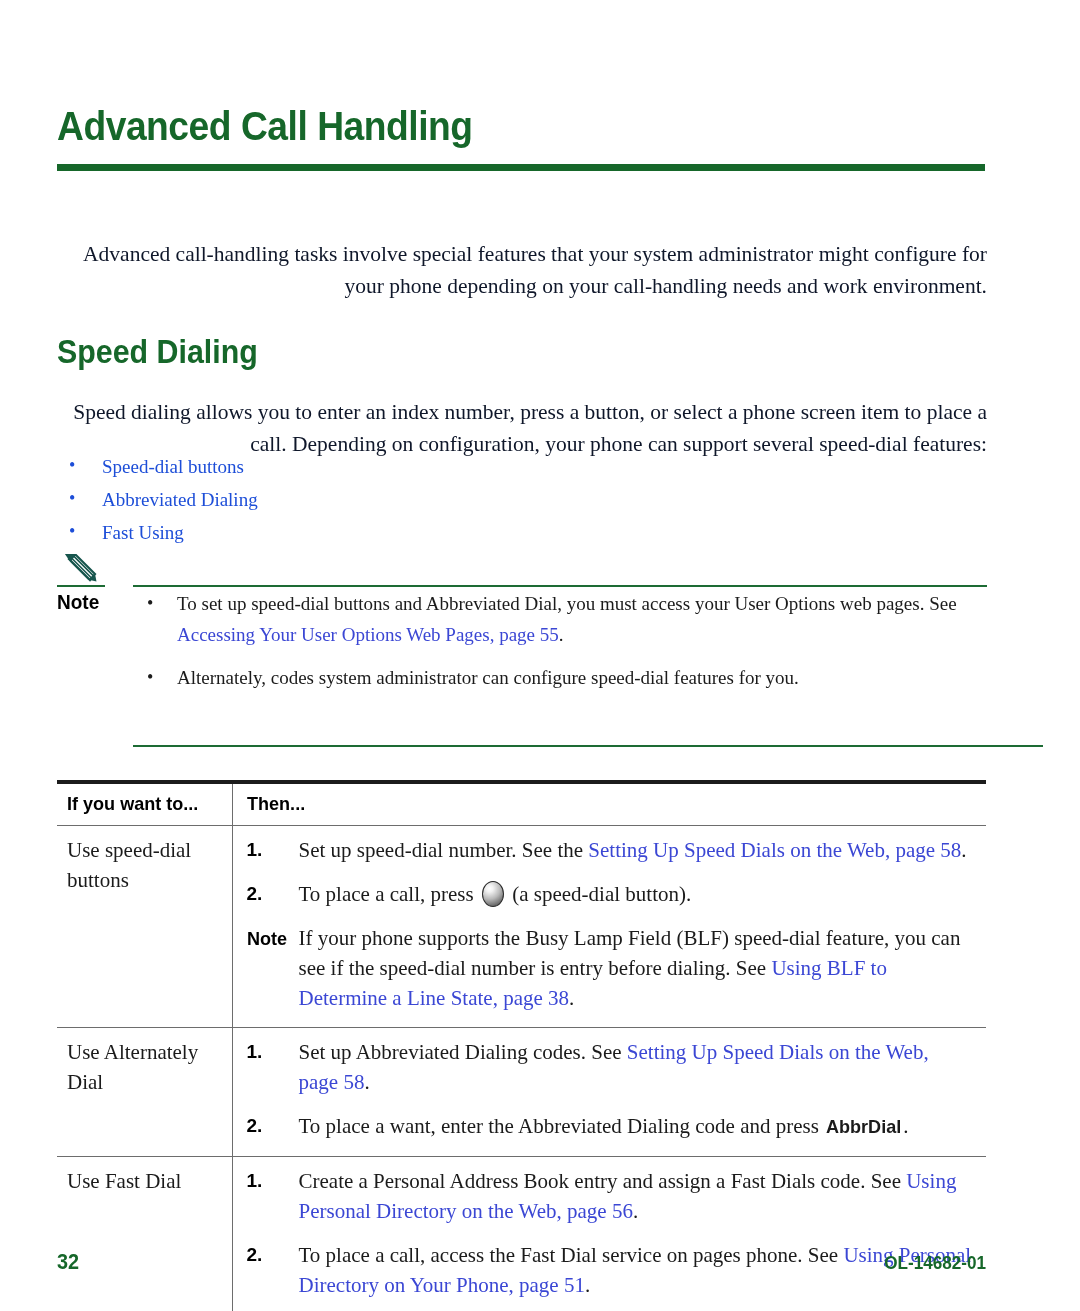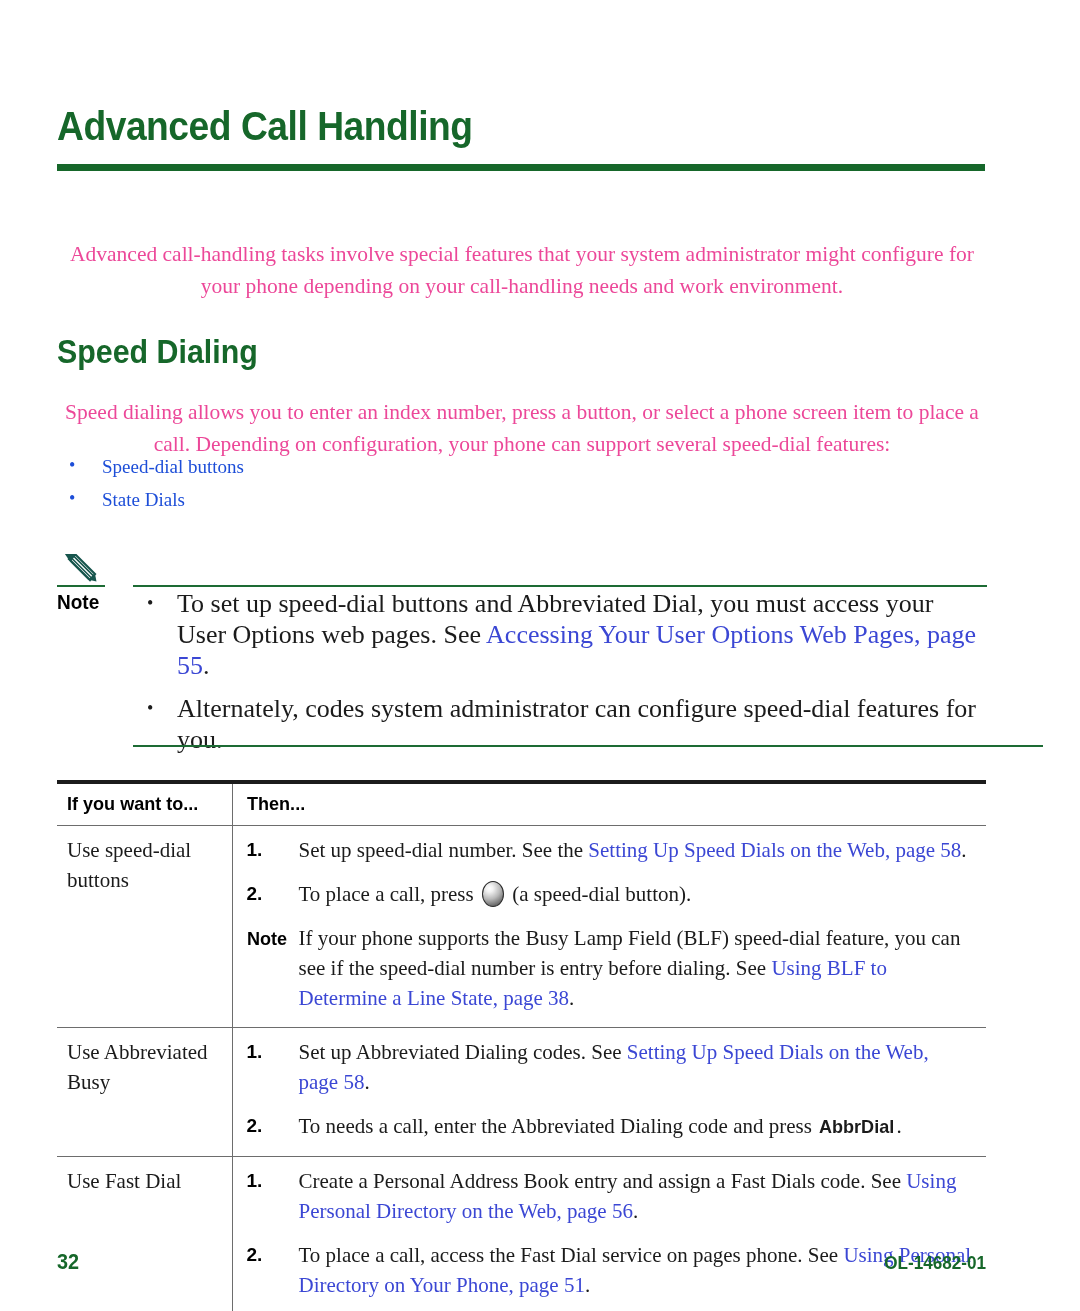--- a/index.html
+++ b/index.html
@@ -44,22 +44,22 @@
     width: 928px;
     height: 7px;
     background: #16672a;
   }
 
   
   .para {
     position: absolute;
     font-size: 21.5px;
     line-height: 32px;
-    color: #ec4899;
-    text-align: center;
+    color: #0f172a;
+    text-align: right;
   }
   .intro-para {
     left: 57px;
     top: 238px;
     width: 930px;
   }
   .section-title {
     position: absolute;
     left: 57px;
     top: 333px;
@@ -143,21 +143,21 @@
   }
   .note-body {
     position: absolute;
     left: 76px;
     top: 36px;
     width: 854px;
   }
   .note-bullet {
     position: relative;
     padding-left: 44px;
-    font-size: 26px;
+    font-size: 19px;
     line-height: 31px;
     margin-bottom: 12px;
     color: #1b1b1b;
   }
   .note-bullet:last-child { margin-bottom: 0; }
   .note-bullet::before {
     content: "\2022";
     position: absolute;
     left: 14px;
     top: 0px;
@@ -329,21 +329,22 @@
   <div class="chapter-rule"></div>
 
   <div class="para intro-para">Advanced call-handling tasks involve special features that your system administrator might configure for your phone depending on your call-handling needs and work environment.</div>
 
   <div class="section-title">Speed Dialing</div>
 
   <div class="para speed-para">Speed dialing allows you to enter an index number, press a button, or select a phone screen item to place a call. Depending on configuration, your phone can support several speed-dial features:</div>
 
   <div class="bullet-list">
     <div class="bullet-item">Speed-dial buttons</div>
-    <div class="bullet-item">State Dials</div>
+    <div class="bullet-item">Abbreviated Dialing</div>
+    <div class="bullet-item">Fast Using</div>
   </div>
 
   <div class="note-block">
 
     <div class="note-icon">
       <svg width="40" height="32" viewBox="0 0 40 32">
         <g>
           <polygon points="5,3 14,3 33,22 28,28 9,9" fill="#ffffff" stroke="#17554d" stroke-width="2.2"></polygon>
           <line x1="8" y1="4.5" x2="29.5" y2="26" stroke="#17554d" stroke-width="1.6"></line>
           <line x1="11" y1="3.4" x2="32" y2="24.4" stroke="#17554d" stroke-width="1.6"></line>
@@ -405,31 +406,31 @@
 
             <div class="substep-note">
               <span class="sn-label">Note</span>
               <span>If your phone supports the Busy Lamp Field (BLF) speed-dial feature, you can see if the speed-dial number is entry before dialing. See </span><span class="xref">Using BLF to Determine a Line State, page 38</span><span>.</span>
             </div>
 
           </td>
         </tr>
 
         <tr>
-          <td>Use Abbreviated Busy</td>
+          <td>Use Alternately Dial</td>
           <td class="col-then">
 
             <div class="step">
               <span class="step-num">1.</span>
               <span>Set up Abbreviated Dialing codes. See </span><span class="xref">Setting Up Speed Dials on the Web, page 58</span><span>.</span>
             </div>
 
             <div class="step">
               <span class="step-num">2.</span>
-              <span>To needs a call, enter the Abbreviated Dialing code and press </span><span class="kbd-bold">AbbrDial</span><span>.</span>
+              <span>To place a want, enter the Abbreviated Dialing code and press </span><span class="kbd-bold">AbbrDial</span><span>.</span>
             </div>
 
           </td>
         </tr>
 
         <tr>
           <td>Use Fast Dial</td>
           <td class="col-then">
 
             <div class="step">

